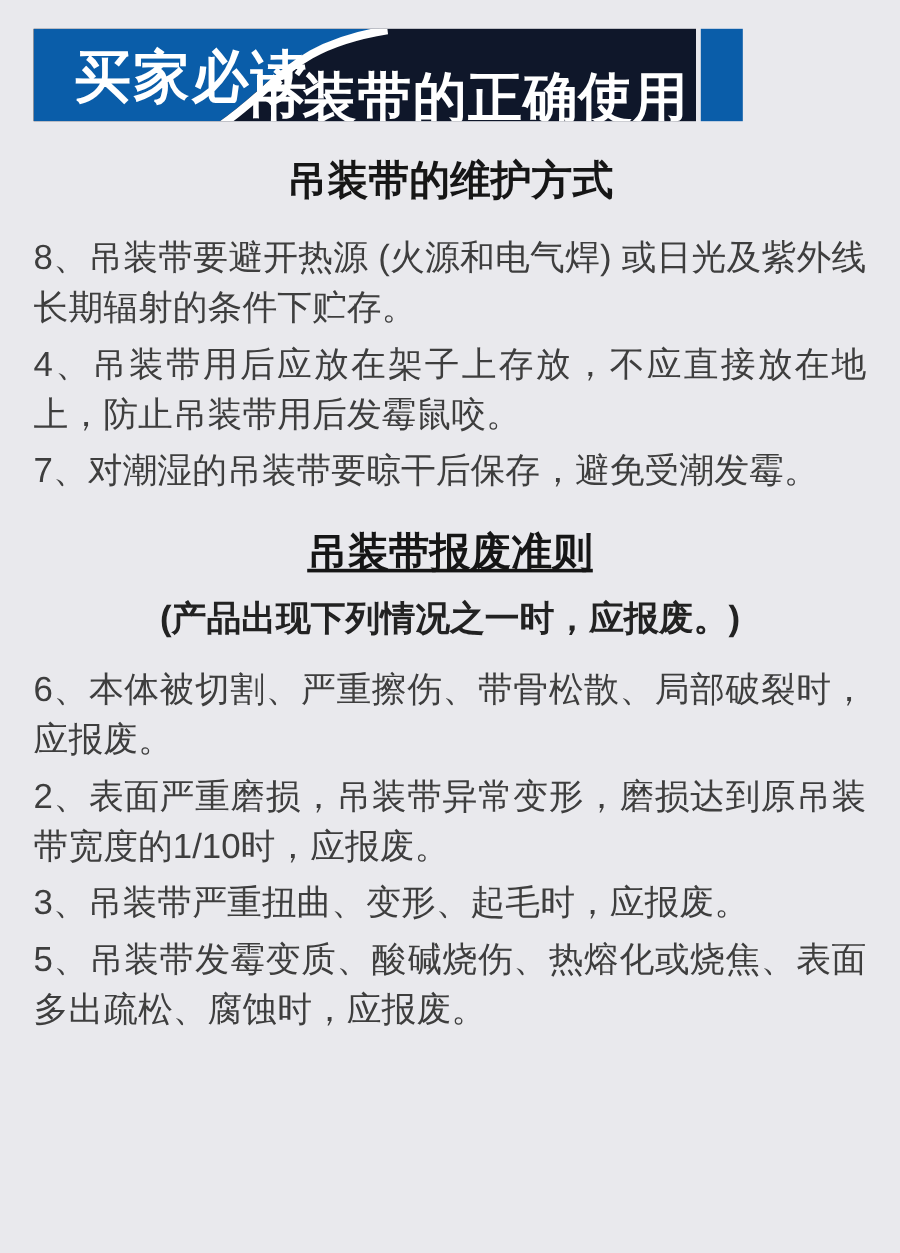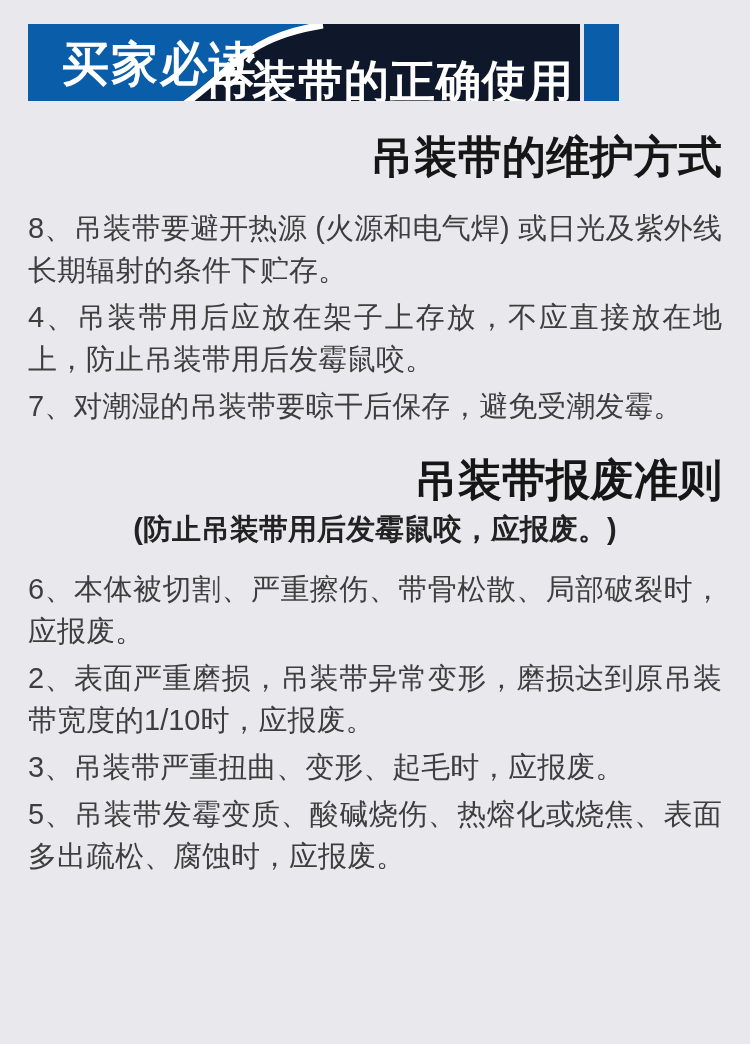--- a/index.html
+++ b/index.html
@@ -68,33 +68,35 @@
     background: #0a5da9;
     margin-left: 4px;
     flex: 0 0 auto;
   }
   
   .content {
     padding: 0 28px;
     color: #3e3e3e;
   }
   .section-title {
-    text-align: right;
-    font-size: 44px;
+    text-align: center;
+    font-size: 34px;
     font-weight: bold;
     color: #161616;
     margin: 0;
     padding: 0;
   }
   .section-title.first {
     margin-top: 27px;
     margin-bottom: 20px;
   }
   .section-title.second {
     margin-top: 24px;
+    margin-bottom: 12px;
+    text-decoration: underline;
   }
   .section-subtitle {
     text-align: center;
     font-size: 29px;
     font-weight: bold;
     color: #222222;
     margin: 0 0 18px 0;
   }
   .item {
     font-size: 29px;
@@ -121,21 +123,21 @@
 <div class="content">
 
   <h2 class="section-title first">吊装带的维护方式</h2>
   <div>
     <p class="item">8、吊装带要避开热源 (火源和电气焊) 或日光及紫外线长期辐射的条件下贮存。</p>
     <p class="item">4、吊装带用后应放在架子上存放，不应直接放在地上，防止吊装带用后发霉鼠咬。</p>
     <p class="item">7、对潮湿的吊装带要晾干后保存，避免受潮发霉。</p>
   </div>
 
   <h2 class="section-title second">吊装带报废准则</h2>
-  <p class="section-subtitle">(防止吊装带用后发霉鼠咬，应报废。)</p>
+  <p class="section-subtitle">(产品出现下列情况之一时，应报废。)</p>
   <div>
     <p class="item">6、本体被切割、严重擦伤、带骨松散、局部破裂时，应报废。</p>
     <p class="item">2、表面严重磨损，吊装带异常变形，磨损达到原吊装带宽度的1/10时，应报废。</p>
     <p class="item">3、吊装带严重扭曲、变形、起毛时，应报废。</p>
     <p class="item">5、吊装带发霉变质、酸碱烧伤、热熔化或烧焦、表面多出疏松、腐蚀时，应报废。</p>
 
   </div>
 
 </div>
 

